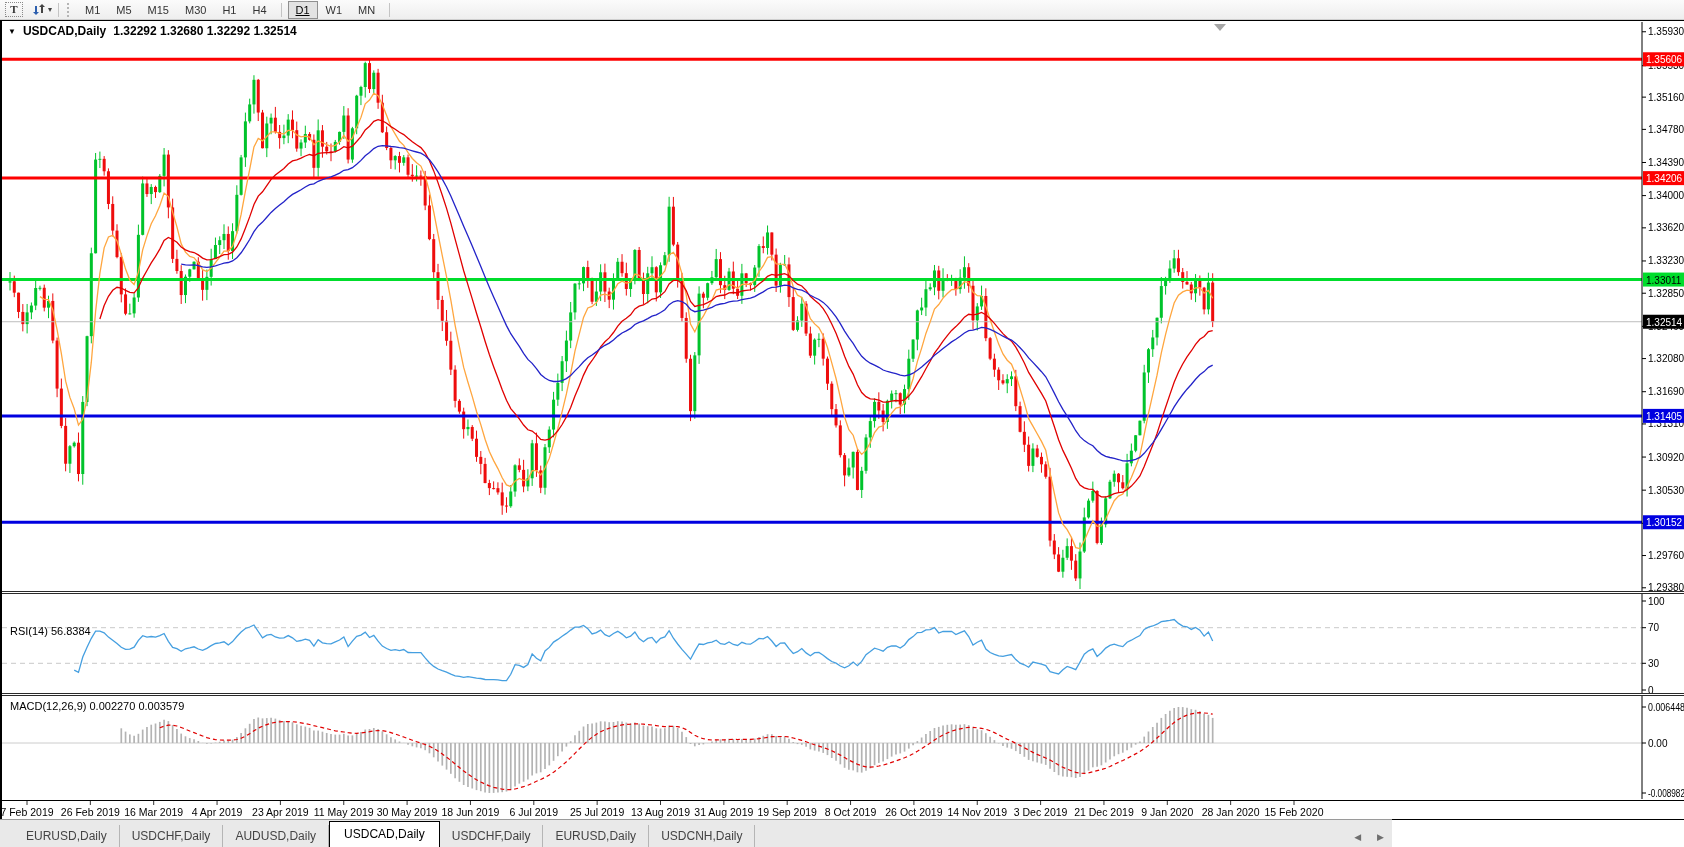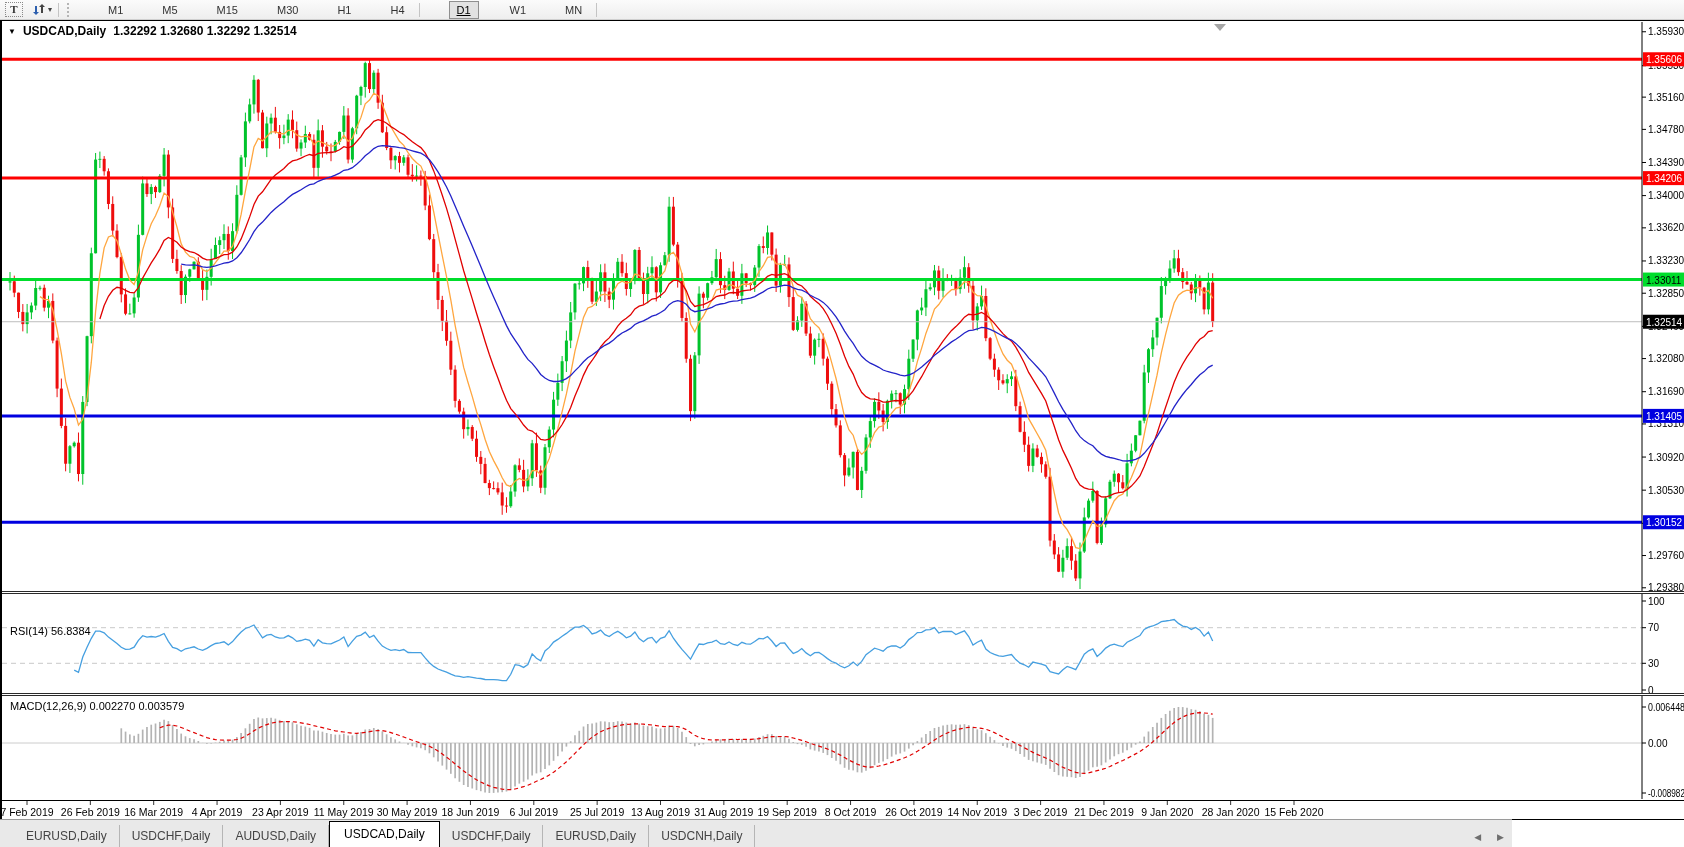--- a/index.html
+++ b/index.html
@@ -8,34 +8,34 @@
   .toolbar{position:absolute;top:0;left:0;width:1684px;height:19px;
     background:linear-gradient(#fbfbfb,#eeeeee);border-bottom:1px solid #cfcfcf;
     display:flex;align-items:center;font-size:11px;color:#222;}
   .ttool{margin-left:5px;width:18px;height:15px;border:1px dotted #8a8a8a;background:transparent;
     font-family:"Liberation Serif",serif;font-weight:bold;font-size:11px;line-height:13px;
     text-align:center;padding:0;color:#333;cursor:pointer;}
   .tool-group{display:flex;align-items:center;margin-left:8px;cursor:pointer;}
   .caret{font-size:8px;color:#444;margin-left:2px;}
   .vsep{width:1px;height:14px;background:#c4c4c4;margin:0 6px;}
   .handle{width:4px;height:14px;border-left:2px dotted #b5b5b5;margin:0 4px 0 2px;}
-  .tf{padding:2px 7px;border:1px solid transparent;cursor:pointer;color:#333;margin-left:23px;}
+  .tf{padding:2px 7px;border:1px solid transparent;cursor:pointer;color:#333;}
   .tf.active{background:#e2e2e2;border:1px solid #8f8f8f;color:#000;text-decoration:underline;}
   
   .chart-window{position:absolute;top:20px;left:0;width:1682px;height:798px;
     border:1px solid #000;border-left:2px solid #000;background:#fff;}
   .chart-window svg{position:absolute;left:0;display:block;}
   .pane-sep{position:absolute;left:0;right:0;height:3px;background:#fff;
     border-top:1px solid #2a2a2a;border-bottom:1px solid #2a2a2a;box-sizing:border-box;}
   .chart-title{position:absolute;top:3px;left:6px;display:flex;align-items:center;gap:7px;
     font-size:12px;font-weight:bold;color:#000;pointer-events:none;}
   .chart-title .dd{font-size:8px;pointer-events:auto;cursor:pointer;}
   .pane-label{position:absolute;left:8px;font-size:11px;color:#000;pointer-events:none;}
   
-  .tabbar{position:absolute;top:819px;left:0;width:1512px;height:28px;background:#e9e9e9;
+  .tabbar{position:absolute;top:819px;left:0;width:1392px;height:28px;background:#e9e9e9;
     border-top:1px solid #9a9a9a;display:flex;align-items:flex-end;font-size:12px;color:#444;}
   .tab{padding:4px 12px 5px 12px;border-right:1px solid #b5b5b5;cursor:pointer;white-space:nowrap;}
   .tab:first-child{margin-left:14px;}
   .tab.active{background:#fff;border:1px solid #000;border-bottom:none;color:#000;
     padding:5px 14px 7px 14px;margin-top:-2px;}
   .tab-spacer{flex:1;}
   .tab-arrow{font-size:9px;color:#6f6f6f;padding:6px 8px;cursor:pointer;}
 </style>
 </head>
 <body>

